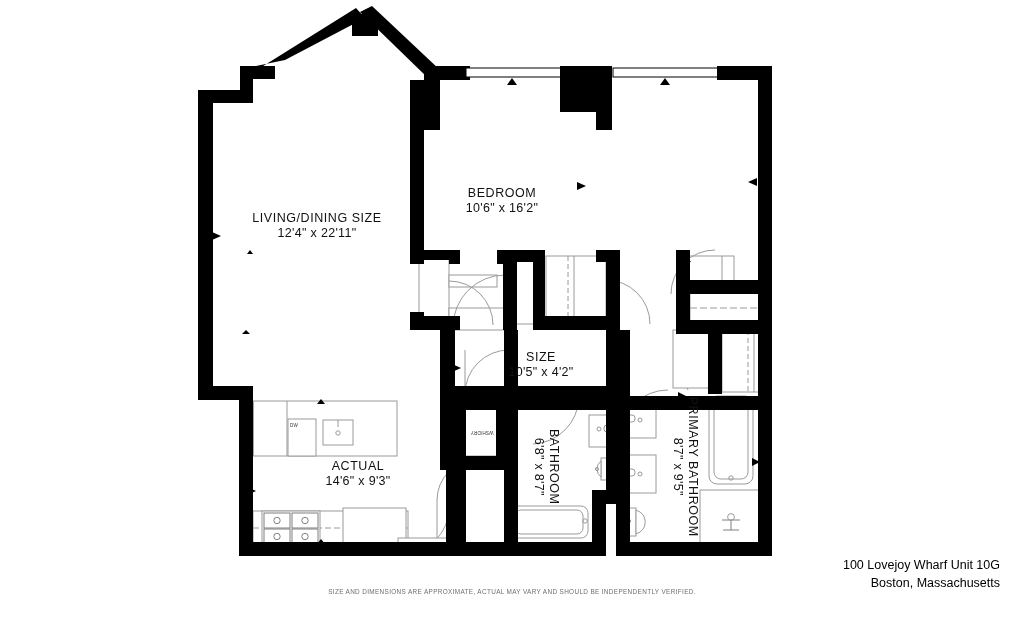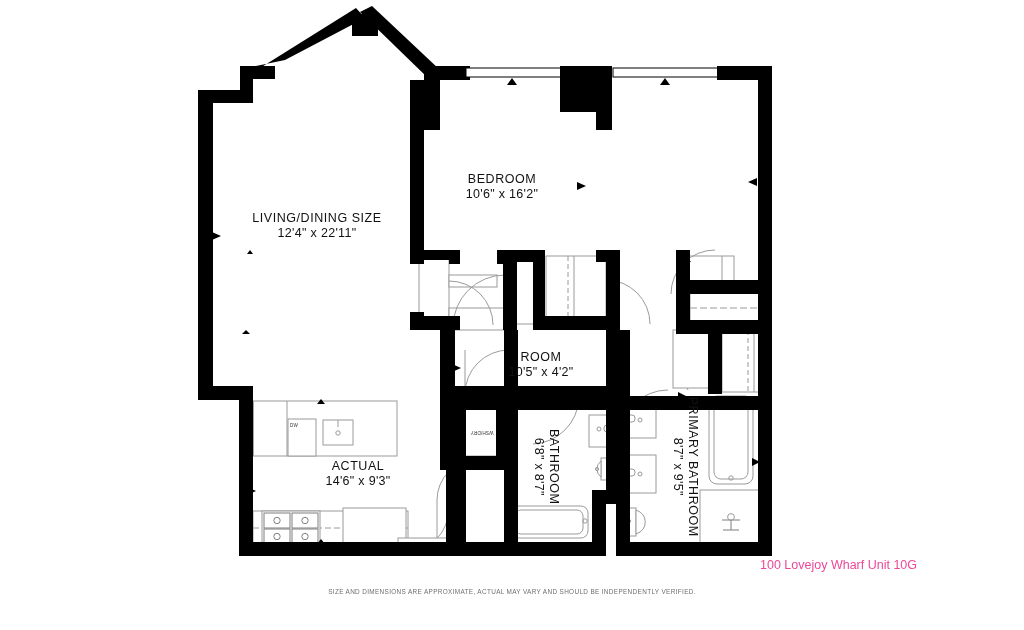--- a/index.html
+++ b/index.html
@@ -7,22 +7,22 @@
        font-family:"Liberation Sans","DejaVu Sans",sans-serif;color:#1a1a1a;}
   #plan-root{position:relative;width:1024px;height:630px;background:#fff;}
   svg{display:block;}
   .rlabel{position:absolute;text-align:center;line-height:1.18;
           font-family:"Liberation Sans","DejaVu Sans",sans-serif;
           color:#111;white-space:nowrap;pointer-events:none;}
   .rlabel .nm{font-size:12.5px;letter-spacing:.55px;}
   .rlabel .dm{font-size:12.5px;letter-spacing:.3px;}
   .vert{transform-origin:center center;}
   .tiny{position:absolute;font-size:4.6px;letter-spacing:.2px;color:#333;}
-  .addr{position:absolute;right:24px;top:556px;text-align:left;width:240px;
-        font-size:12.5px;line-height:1.45;color:#ec4899;}
+  .addr{position:absolute;right:24px;top:556px;text-align:right;width:240px;
+        font-size:12.5px;line-height:1.45;color:#000000;}
   .disc{position:absolute;left:0;right:0;top:588px;text-align:center;
         font-size:6.4px;letter-spacing:.35px;color:#6e6e6e;}
 </style>
 </head>
 <body>
 
 <div id="plan-root">
 
   <svg width="1024" height="630" viewBox="0 0 1024 630">
 
@@ -249,28 +249,28 @@
       <polygon points="572,392 580,396 572,400"></polygon>
       <polygon points="246,330 250,334 242,334"></polygon>
     </g>
   </svg>
 
   <div class="rlabel" style="left:237px;top:211px;width:160px;">
     <div class="nm">LIVING/DINING SIZE</div>
     <div class="dm">12'4" x 22'11"</div>
   </div>
 
-  <div class="rlabel" style="left:447px;top:172px;width:110px;">
+  <div class="rlabel" style="left:447px;top:186px;width:110px;">
     <div class="nm">BEDROOM</div>
     <div class="dm">10'6" x 16'2"</div>
   </div>
 
 
   <div class="rlabel" style="left:486px;top:350px;width:110px;">
-    <div class="nm">ROOM</div>
+    <div class="nm">SIZE</div>
     <div class="dm">10'5" x 4'2"</div>
   </div>
 
   <div class="rlabel" style="left:298px;top:459px;width:120px;">
     <div class="nm">ACTUAL</div>
     <div class="dm">14'6" x 9'3"</div>
   </div>
 
   <div class="rlabel vert" style="left:466px;top:452px;width:160px;transform:rotate(90deg);">
     <div class="nm">BATHROOM</div>
@@ -280,17 +280,18 @@
   <div class="rlabel vert" style="left:595px;top:452px;width:180px;transform:rotate(90deg);">
     <div class="nm">PRIMARY BATHROOM</div>
     <div class="dm">8'7" x 9'5"</div>
   </div>
 
   <div class="tiny" style="left:290px;top:423px;">DW</div>
   <div class="tiny vert" style="left:462px;top:430px;width:40px;text-align:center;transform:rotate(180deg);">WSH/DRY</div>
 
   <div class="addr">
     <div>100 Lovejoy Wharf Unit 10G</div>
+    <div>Boston, Massachusetts</div>
   </div>
 
   <div class="disc">SIZE AND DIMENSIONS ARE APPROXIMATE, ACTUAL MAY VARY AND SHOULD BE INDEPENDENTLY VERIFIED.</div>
 
 </div>
 
 </body></html>

